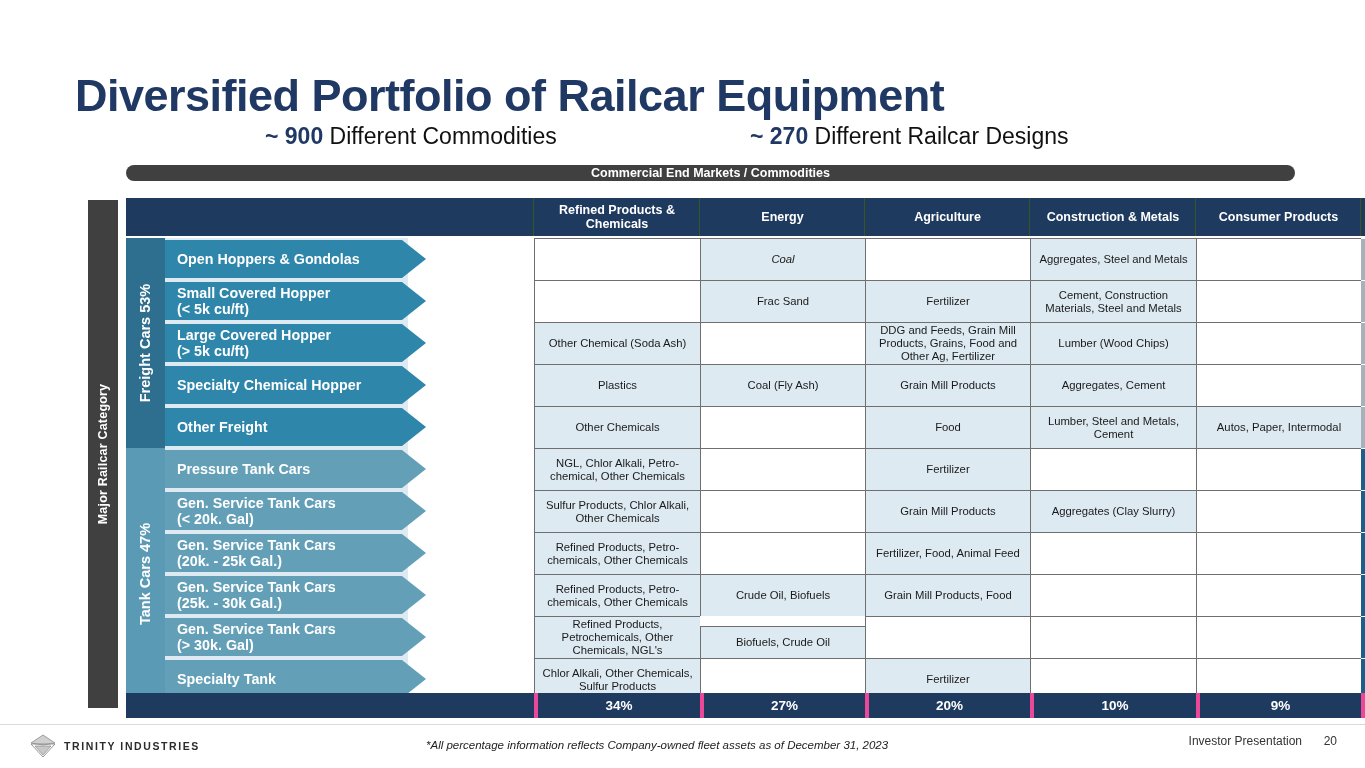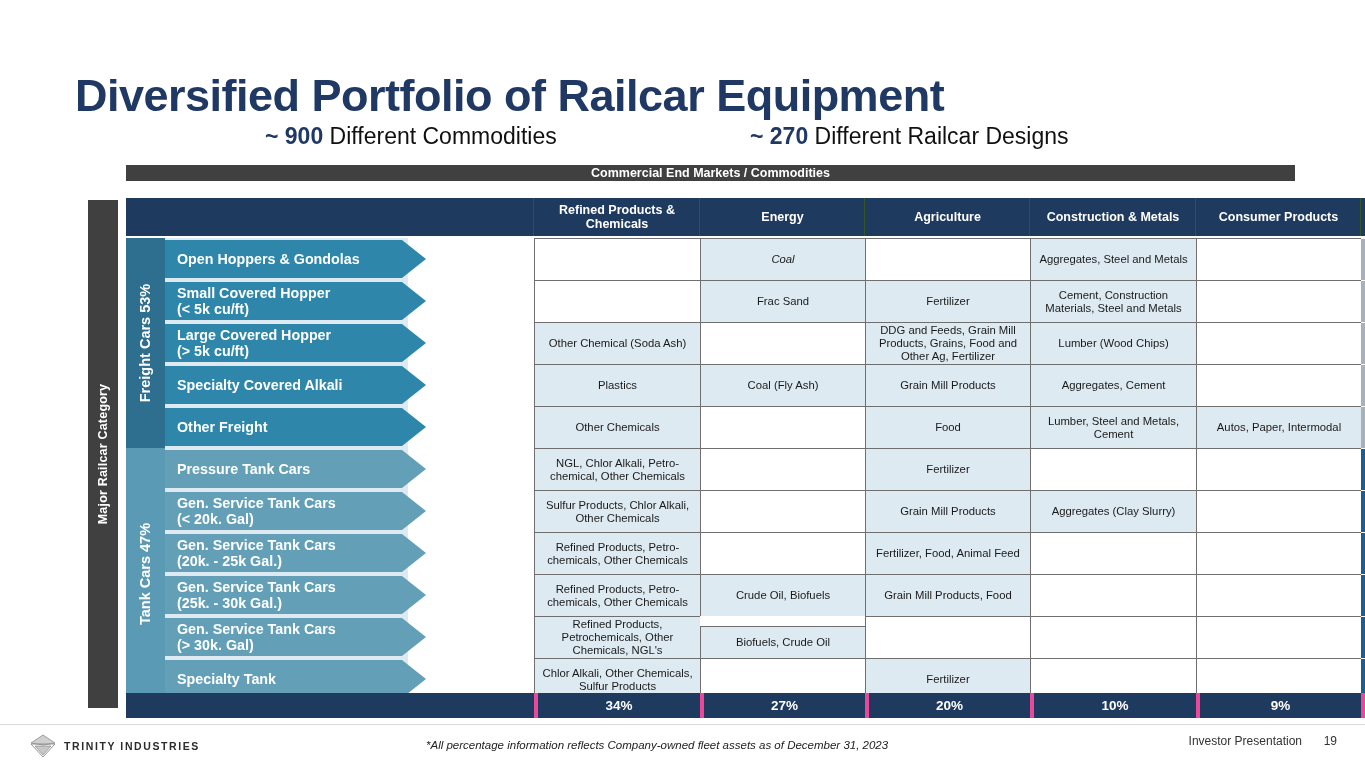--- a/index.html
+++ b/index.html
@@ -33,21 +33,21 @@
   #major-cat span{
     transform:rotate(-90deg);white-space:nowrap;
     font-size:12.5px;font-weight:bold;letter-spacing:0.2px;
   }
 
   
   #banner{
     position:absolute;left:126px;top:165px;width:1169px;height:16px;
     background:#404040;color:#ffffff;
     display:flex;align-items:center;justify-content:center;
-    font-size:12.5px;font-weight:bold;
+    font-size:12.5px;font-weight:bold;border-radius:9px;
   }
 
   
   #grid{position:absolute;left:126px;top:198px;width:1169px;height:520px;}
 
   
   #hdr{position:absolute;left:0;top:0;width:1169px;height:38px;}
   .hcell{
     position:absolute;top:0;height:38px;background:#1F3A5F;color:#fff;
     display:flex;align-items:center;justify-content:center;text-align:center;
@@ -212,21 +212,21 @@
       </div>
       <div class="cell fill" style="left: 408px; width: 166px; top: 124px; height: 42px;">Other Chemical (Soda Ash)</div>
       <div class="cell empty" style="left: 574px; width: 165px; top: 124px; height: 42px;"></div>
       <div class="cell fill" style="left: 739px; width: 165px; top: 124px; height: 42px;">DDG and Feeds, Grain Mill Products, Grains, Food and Other Ag, Fertilizer</div>
       <div class="cell fill" style="left: 904px; width: 166px; top: 124px; height: 42px;">Lumber (Wood Chips)</div>
       <div class="cell empty" style="left: 1070px; width: 165px; top: 124px; height: 42px;"></div>
       <div class="pct freight" style="left: 1235px; width: 60px; top: 124px; height: 42px;">12%</div>
       <div class="labelwrap" style="top: 168px; height: 38px;">
         <div class="chev freight">
           <div>
-            <div>Specialty Covered Alkali</div>
+            <div>Specialty Chemical Hopper</div>
           </div>
         </div>
       </div>
       <div class="cell fill" style="left: 408px; width: 166px; top: 166px; height: 42px;">Plastics</div>
       <div class="cell fill" style="left: 574px; width: 165px; top: 166px; height: 42px;">Coal (Fly Ash)</div>
       <div class="cell fill" style="left: 739px; width: 165px; top: 166px; height: 42px;">Grain Mill Products</div>
       <div class="cell fill" style="left: 904px; width: 166px; top: 166px; height: 42px;">Aggregates, Cement</div>
       <div class="cell empty" style="left: 1070px; width: 165px; top: 166px; height: 42px;"></div>
       <div class="pct freight" style="left: 1235px; width: 60px; top: 166px; height: 42px;">7%</div>
       <div class="labelwrap" style="top: 210px; height: 38px;">
@@ -344,13 +344,13 @@
       <polygon points="13,1 25,9 13,11 1,9" fill="#d0d0d0" stroke="#8a8a8a" stroke-width="0.8"></polygon>
       <polygon points="1,10 25,10 13,23" fill="none" stroke="#8a8a8a" stroke-width="0.9"></polygon>
       <polygon points="5,12 21,12 13,21" fill="#c8c8c8" stroke="#8a8a8a" stroke-width="0.7"></polygon>
     </svg>
   </span>
   <span class="wordmark">TRINITY INDUSTRIES</span>
 </div>
 
 <div id="disclaimer">*All percentage information reflects Company-owned fleet assets as of December 31, 2023</div>
 <div id="invpres">Investor Presentation</div>
-<div id="pagenum">19</div>
+<div id="pagenum">20</div>
 
 </body></html>

